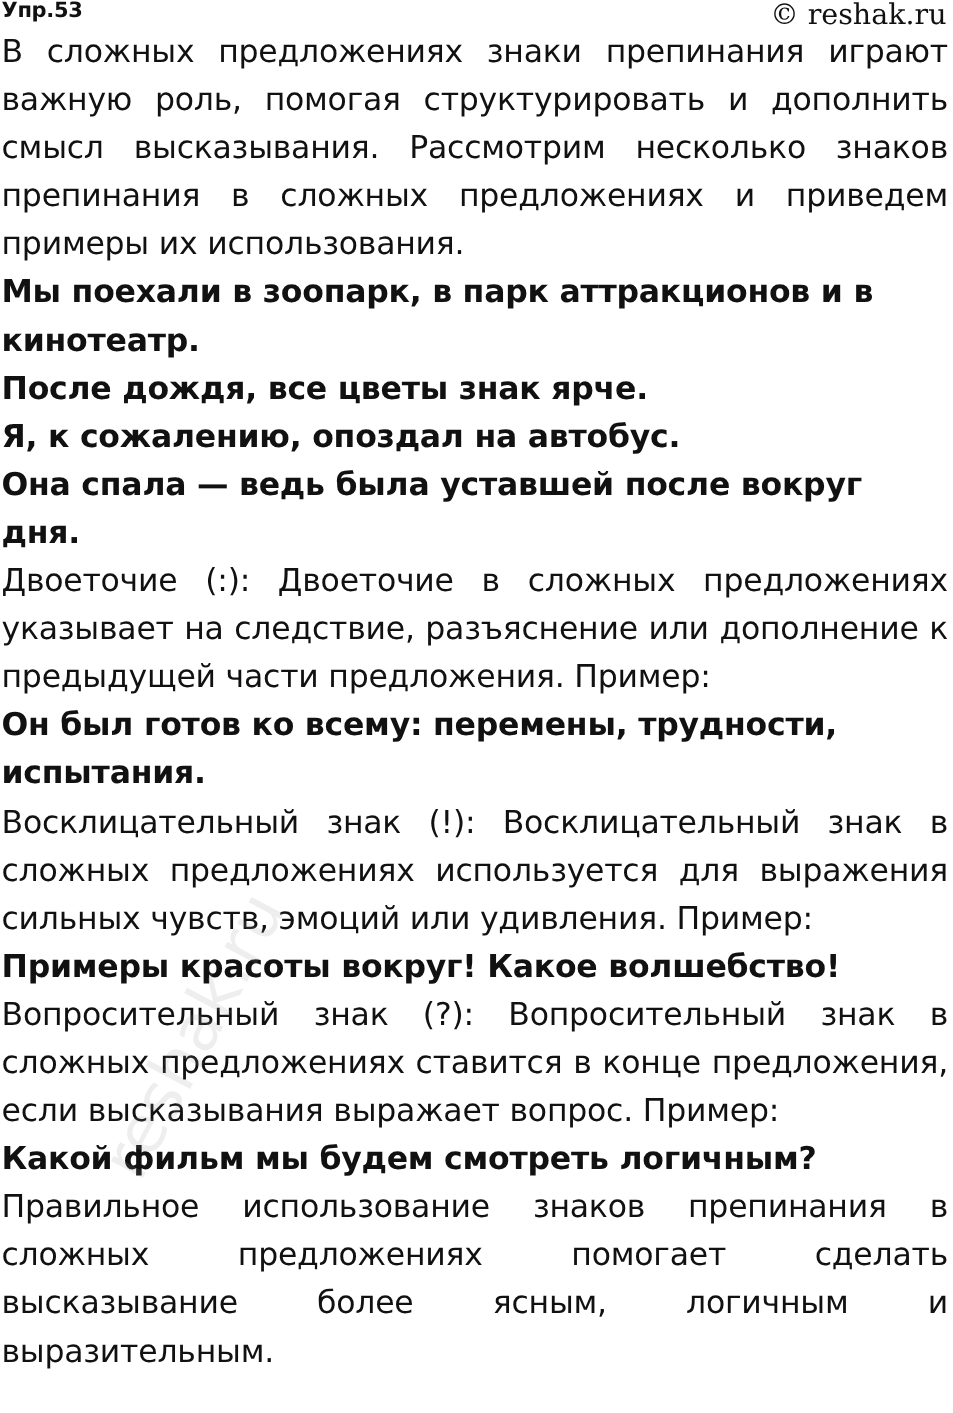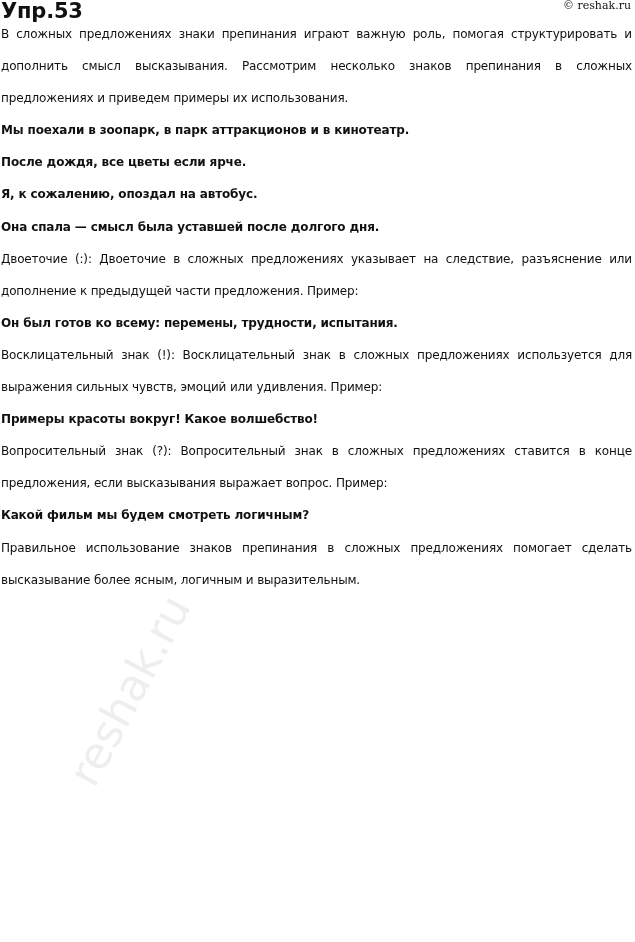--- a/index.html
+++ b/index.html
@@ -4,30 +4,30 @@
 <style>
   html, body { margin: 0; padding: 0; background: #ffffff; }
   body {
     width: 635px; height: 942px; overflow: hidden; position: relative;
     font-family: "DejaVu Sans", "Liberation Sans", sans-serif;
     color: #111;
   }
   .header { position: absolute; top: 0; left: 0; right: 0; height: 26px; }
   .title {
     position: absolute; left: 1px; top: -1px;
-    font-weight: bold; font-size: 21px; letter-spacing: -0.2px;
+    font-weight: bold; font-size: 14px; letter-spacing: -0.2px;
   }
   .site {
     position: absolute; right: 4px; top: -1px;
     font-family: "DejaVu Serif", "Liberation Serif", serif;
-    font-size: 11px;
+    font-size: 19px;
   }
   .content {
     position: absolute; left: 1px; top: 18px; width: 631px;
-    font-size: 12px; line-height: 32.1px; letter-spacing: -0.15px;
+    font-size: 21px; line-height: 32.1px; letter-spacing: -0.15px;
   }
   .p { margin: 0; text-align: justify; }
   .p.left { text-align: left; font-weight: bold; }
   .watermark {
     position: absolute; left: 58px; top: 770px;
     font-size: 44px; color: rgba(150,150,150,0.16);
     transform: rotate(-62deg); transform-origin: left top;
     font-family: "DejaVu Sans", sans-serif; pointer-events: none; white-space: nowrap;
   }
 </style>
@@ -35,23 +35,23 @@
 <body>
 
 <div class="header">
   <span class="title">Упр.53</span>
   <span class="site">© reshak.ru</span>
 </div>
 
 <div class="content">
   <p class="p">В сложных предложениях знаки препинания играют важную роль, помогая структурировать и дополнить смысл высказывания. Рассмотрим несколько знаков препинания в сложных предложениях и приведем примеры их использования.</p>
   <p class="p left">Мы поехали в зоопарк, в парк аттракционов и в кинотеатр.</p>
-  <p class="p left">После дождя, все цветы если ярче.</p>
+  <p class="p left">После дождя, все цветы знак ярче.</p>
   <p class="p left">Я, к сожалению, опоздал на автобус.</p>
-  <p class="p left">Она спала — смысл была уставшей после долгого дня.</p>
+  <p class="p left">Она спала — ведь была уставшей после вокруг дня.</p>
   <p class="p">Двоеточие (:): Двоеточие в сложных предложениях указывает на следствие, разъяснение или дополнение к предыдущей части предложения. Пример:</p>
   <p class="p left">Он был готов ко всему: перемены, трудности, испытания.</p>
   <p class="p">Восклицательный знак (!): Восклицательный знак в сложных предложениях используется для выражения сильных чувств, эмоций или удивления. Пример:</p>
   <p class="p left">Примеры красоты вокруг! Какое волшебство!</p>
   <p class="p">Вопросительный знак (?): Вопросительный знак в сложных предложениях ставится в конце предложения, если высказывания выражает вопрос. Пример:</p>
   <p class="p left">Какой фильм мы будем смотреть логичным?</p>
   <p class="p">Правильное использование знаков препинания в сложных предложениях помогает сделать высказывание более ясным, логичным и выразительным.</p>
 </div>
 
 <div class="watermark">reshak.ru</div>

